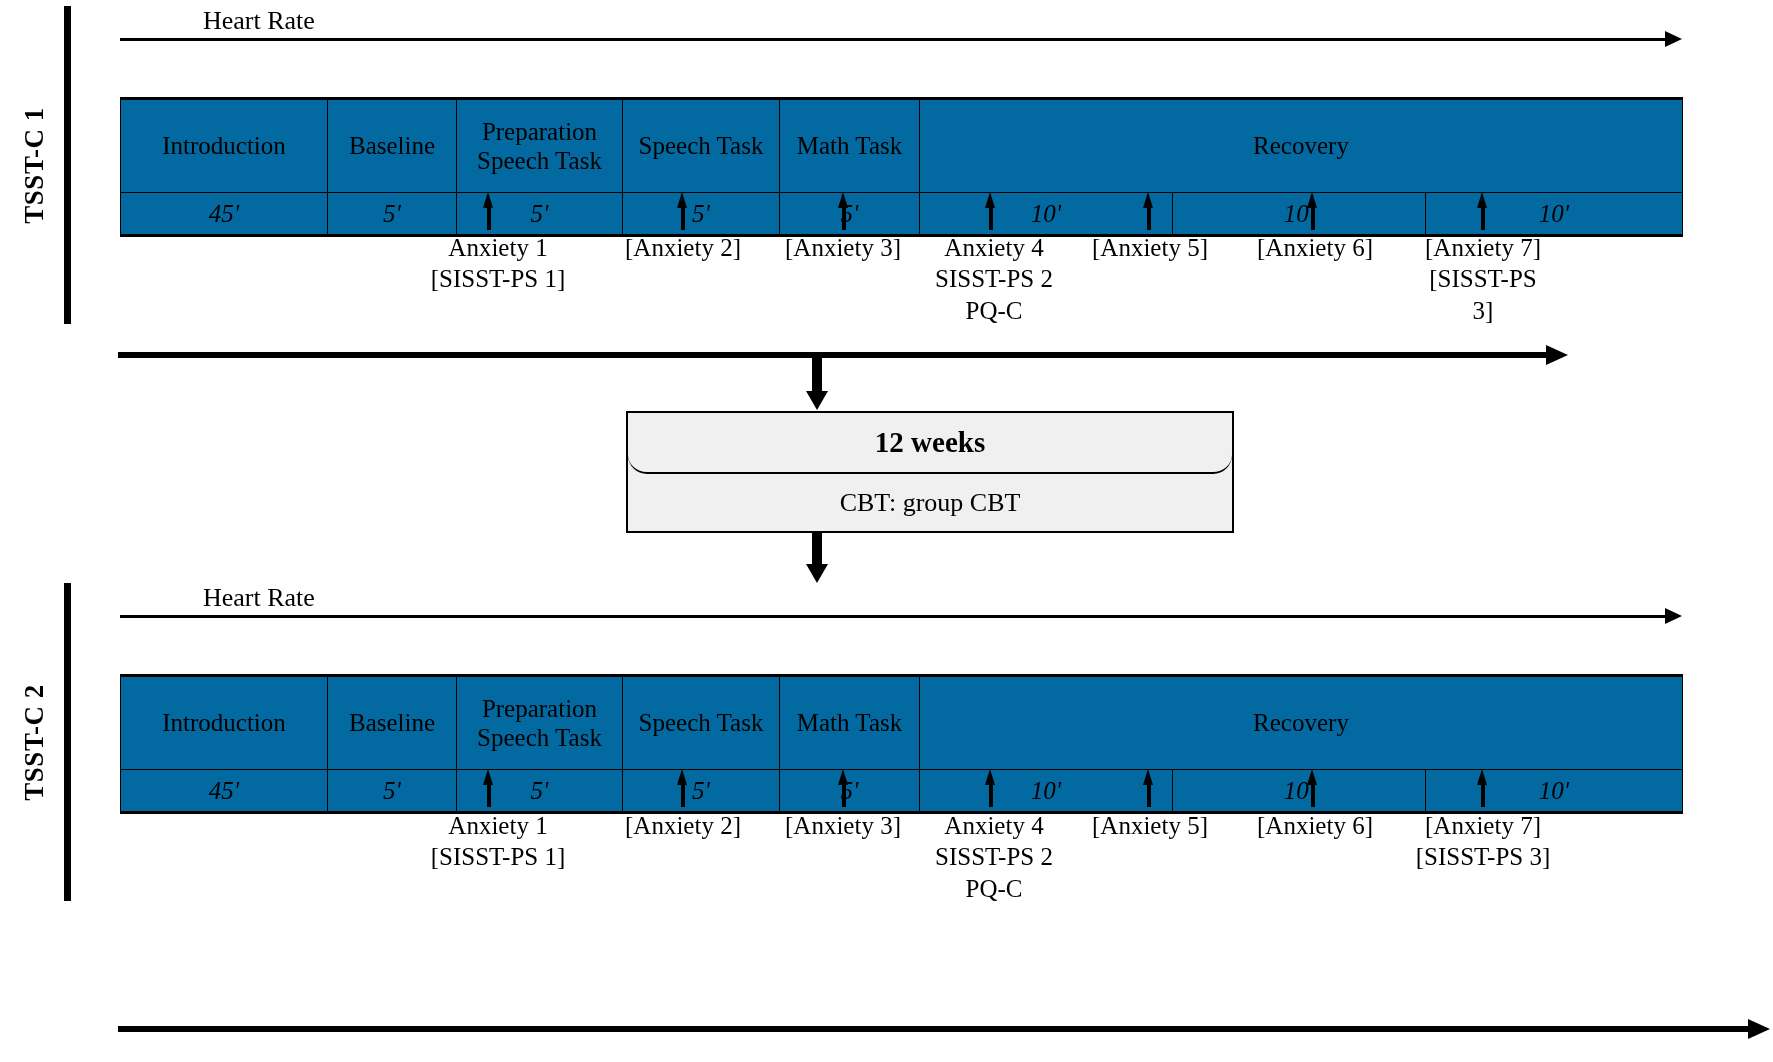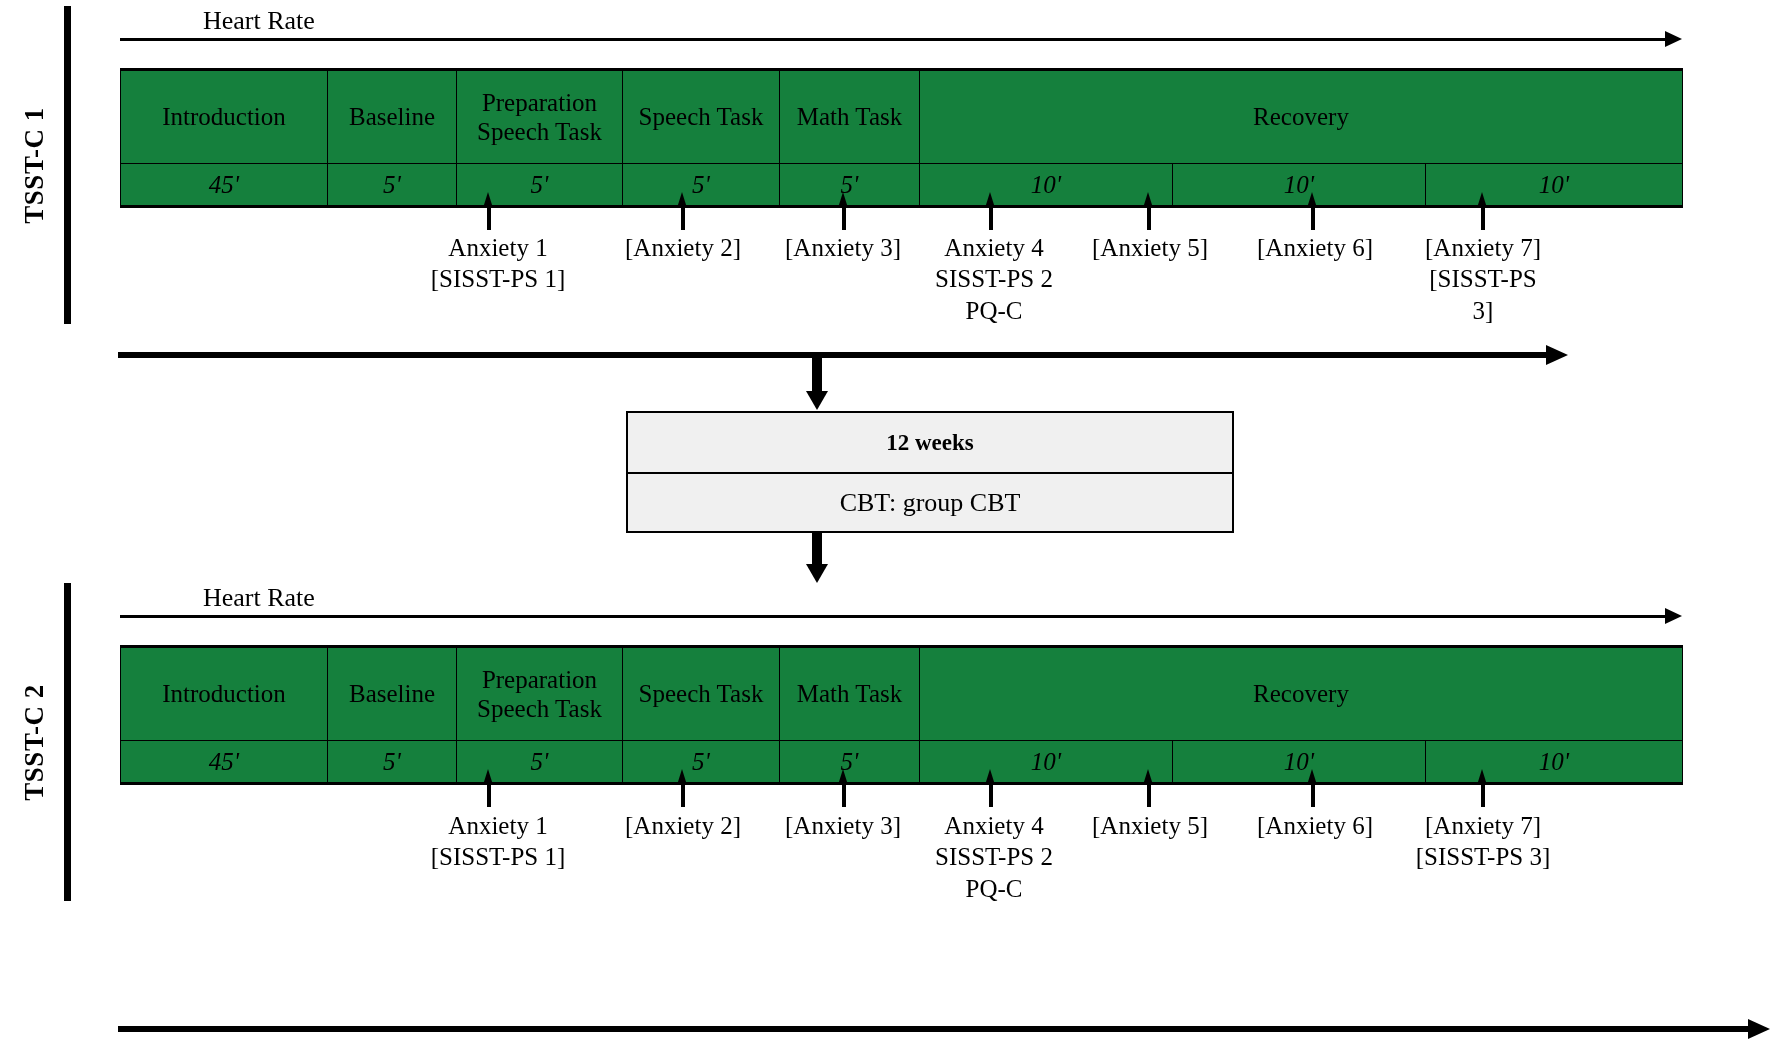--- a/index.html
+++ b/index.html
@@ -58,21 +58,22 @@
     border-top: 8.5px solid transparent;
     border-bottom: 8.5px solid transparent;
     border-left: 17px solid #000;
   }
 
   
   .ptable {
     position: absolute;
     border-collapse: collapse;
     table-layout: fixed;
-    background: #15803d;
+    background: #0369a1;
+    margin-top: 29px;
   }
   .ptable td {
     border: 1.6px solid #000;
     text-align: center;
     vertical-align: middle;
     font-size: 25px;
     line-height: 1.18;
     padding: 0;
   }
   .ptable tr.row-phase td { height: 92px; }
@@ -145,22 +146,23 @@
     position: absolute;
     background: #f0f0f0;
     border: 2.2px solid #000;
   }
   .interval-title {
     height: 59px;
     display: flex;
     align-items: center;
     justify-content: center;
     font-weight: bold;
-    font-size: 23px;
+    font-size: 29px;
     border-bottom: 2.2px solid #000;
+    border-radius: 19px;
   }
   .interval-arms { display: flex; height: 57px; }
   .interval-arm {
     flex: 1;
     display: flex;
     align-items: center;
     justify-content: center;
     font-size: 26px;
   }
   .interval-arm + .interval-arm { border-left: 2.2px solid #000; }

